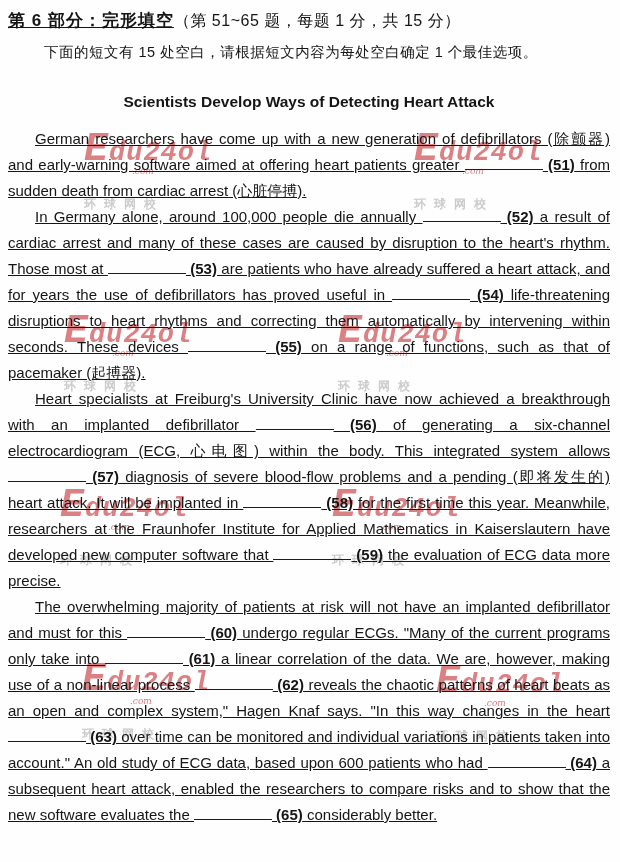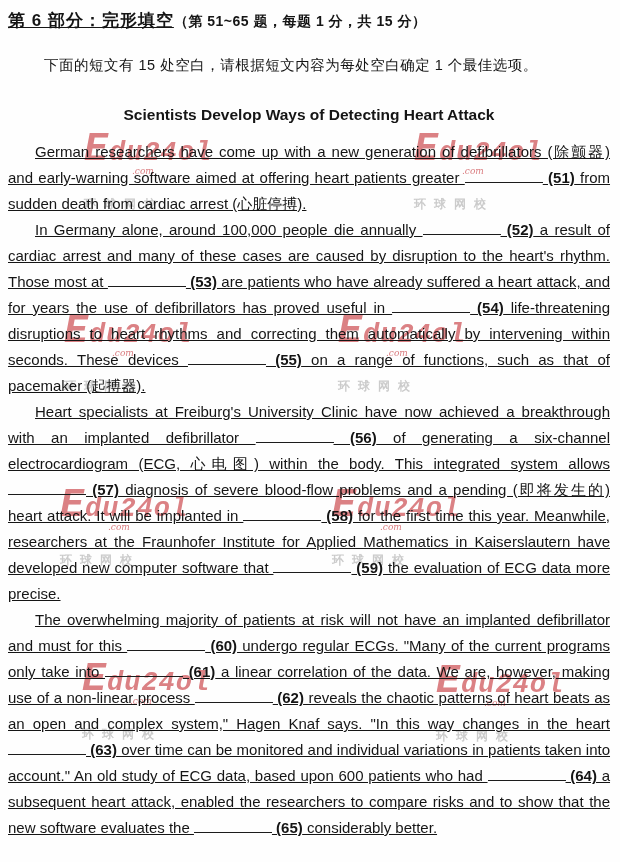--- a/index.html
+++ b/index.html
@@ -4,22 +4,22 @@
 <style>
   html, body { margin:0; padding:0; background:#ffffff; }
   .page {
     position:relative; width:620px; height:862px;
     background:#fefefe; overflow:hidden;
     font-family:"Liberation Sans", sans-serif; color:#151515;
   }
   .content { position:relative; z-index:2; padding:9px 10px 0 8px; }
   .header-line { white-space:nowrap; }
   .section-title { font-size:17px; font-weight:700; letter-spacing:1px;text-decoration:underline; }
-  .section-note { font-size:14px; font-weight:700; letter-spacing:0.5px; }
-  .instructions { font-size:14.5px; margin-top:24px; text-indent:36px; letter-spacing:0.5px; }
+  .section-note { font-size:16px; font-weight:400; letter-spacing:0.5px; }
+  .instructions { font-size:14.5px; margin-top:11px; text-indent:36px; letter-spacing:0.5px; }
   .article-title { font-size:15.5px; font-weight:700; text-align:center; margin:31px 0 15px 0; }
   .article-body .para {
     margin:0; font-size:15px; line-height:26px;
     text-align:justify; text-indent:27px;text-decoration:underline;
   }
   .blank { white-space:nowrap; }
   .blank-line {
     display:inline-block; width:78px; height:0.95em;
     border-bottom:1.5px solid #1c1c1c; vertical-align:baseline;
   }

